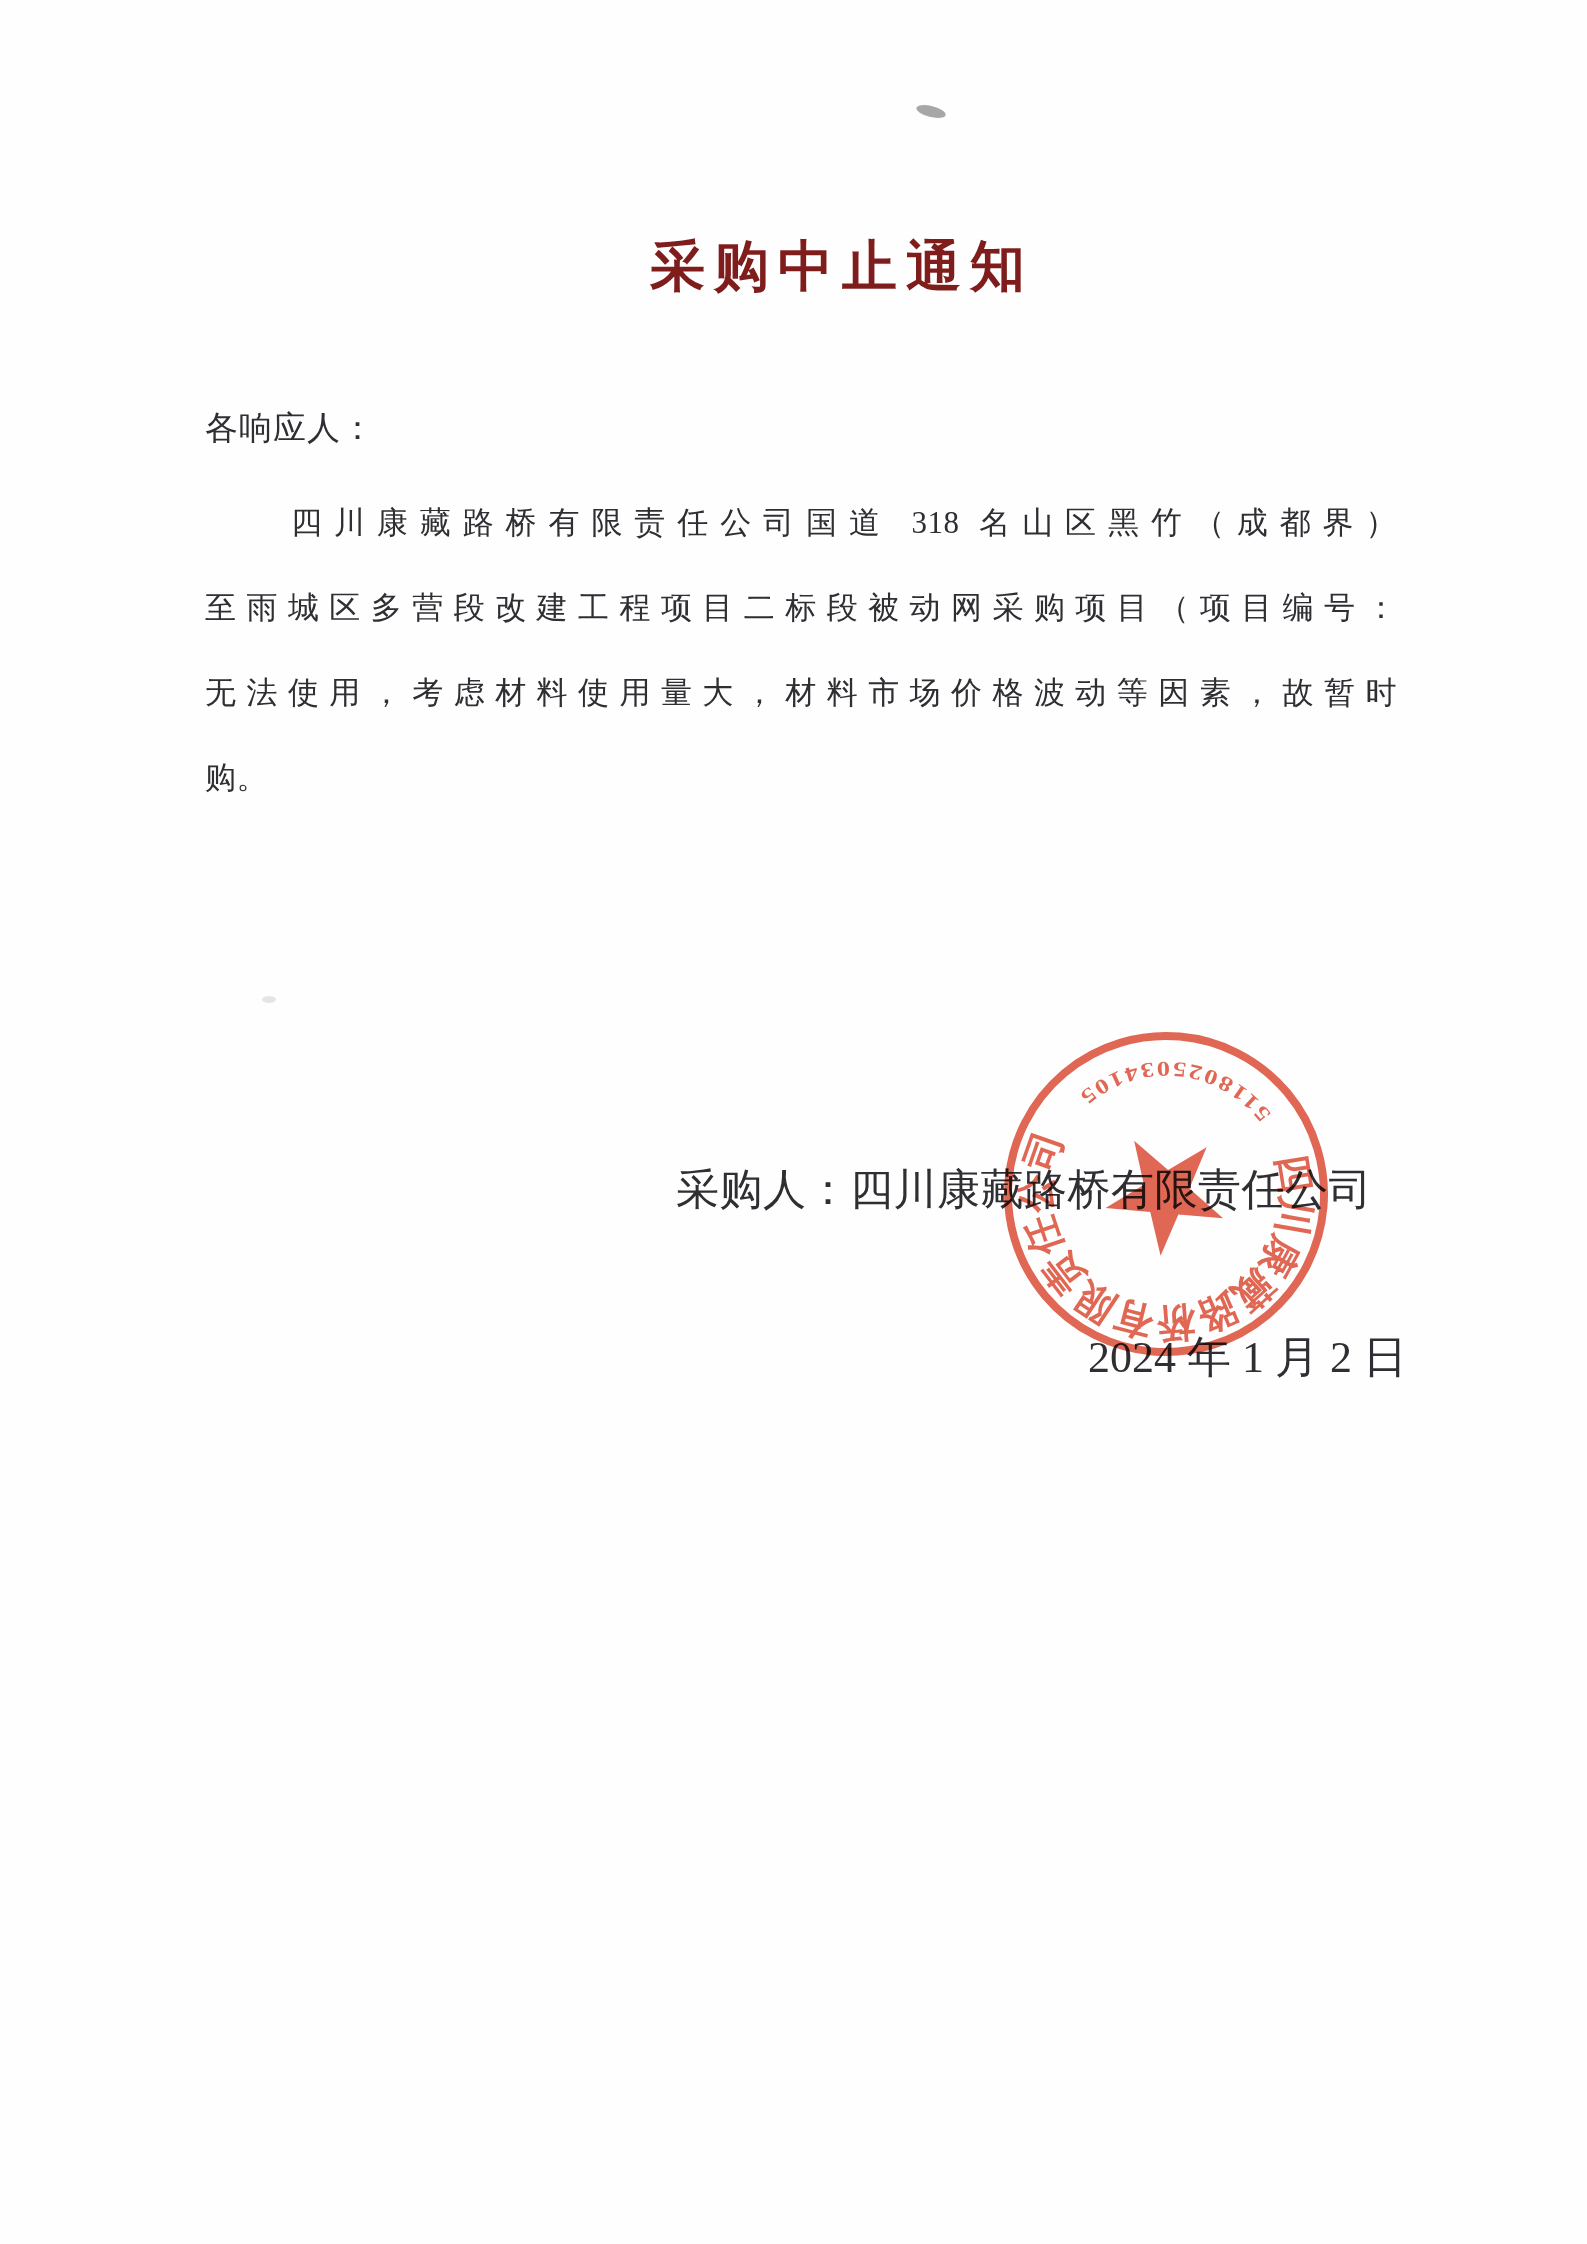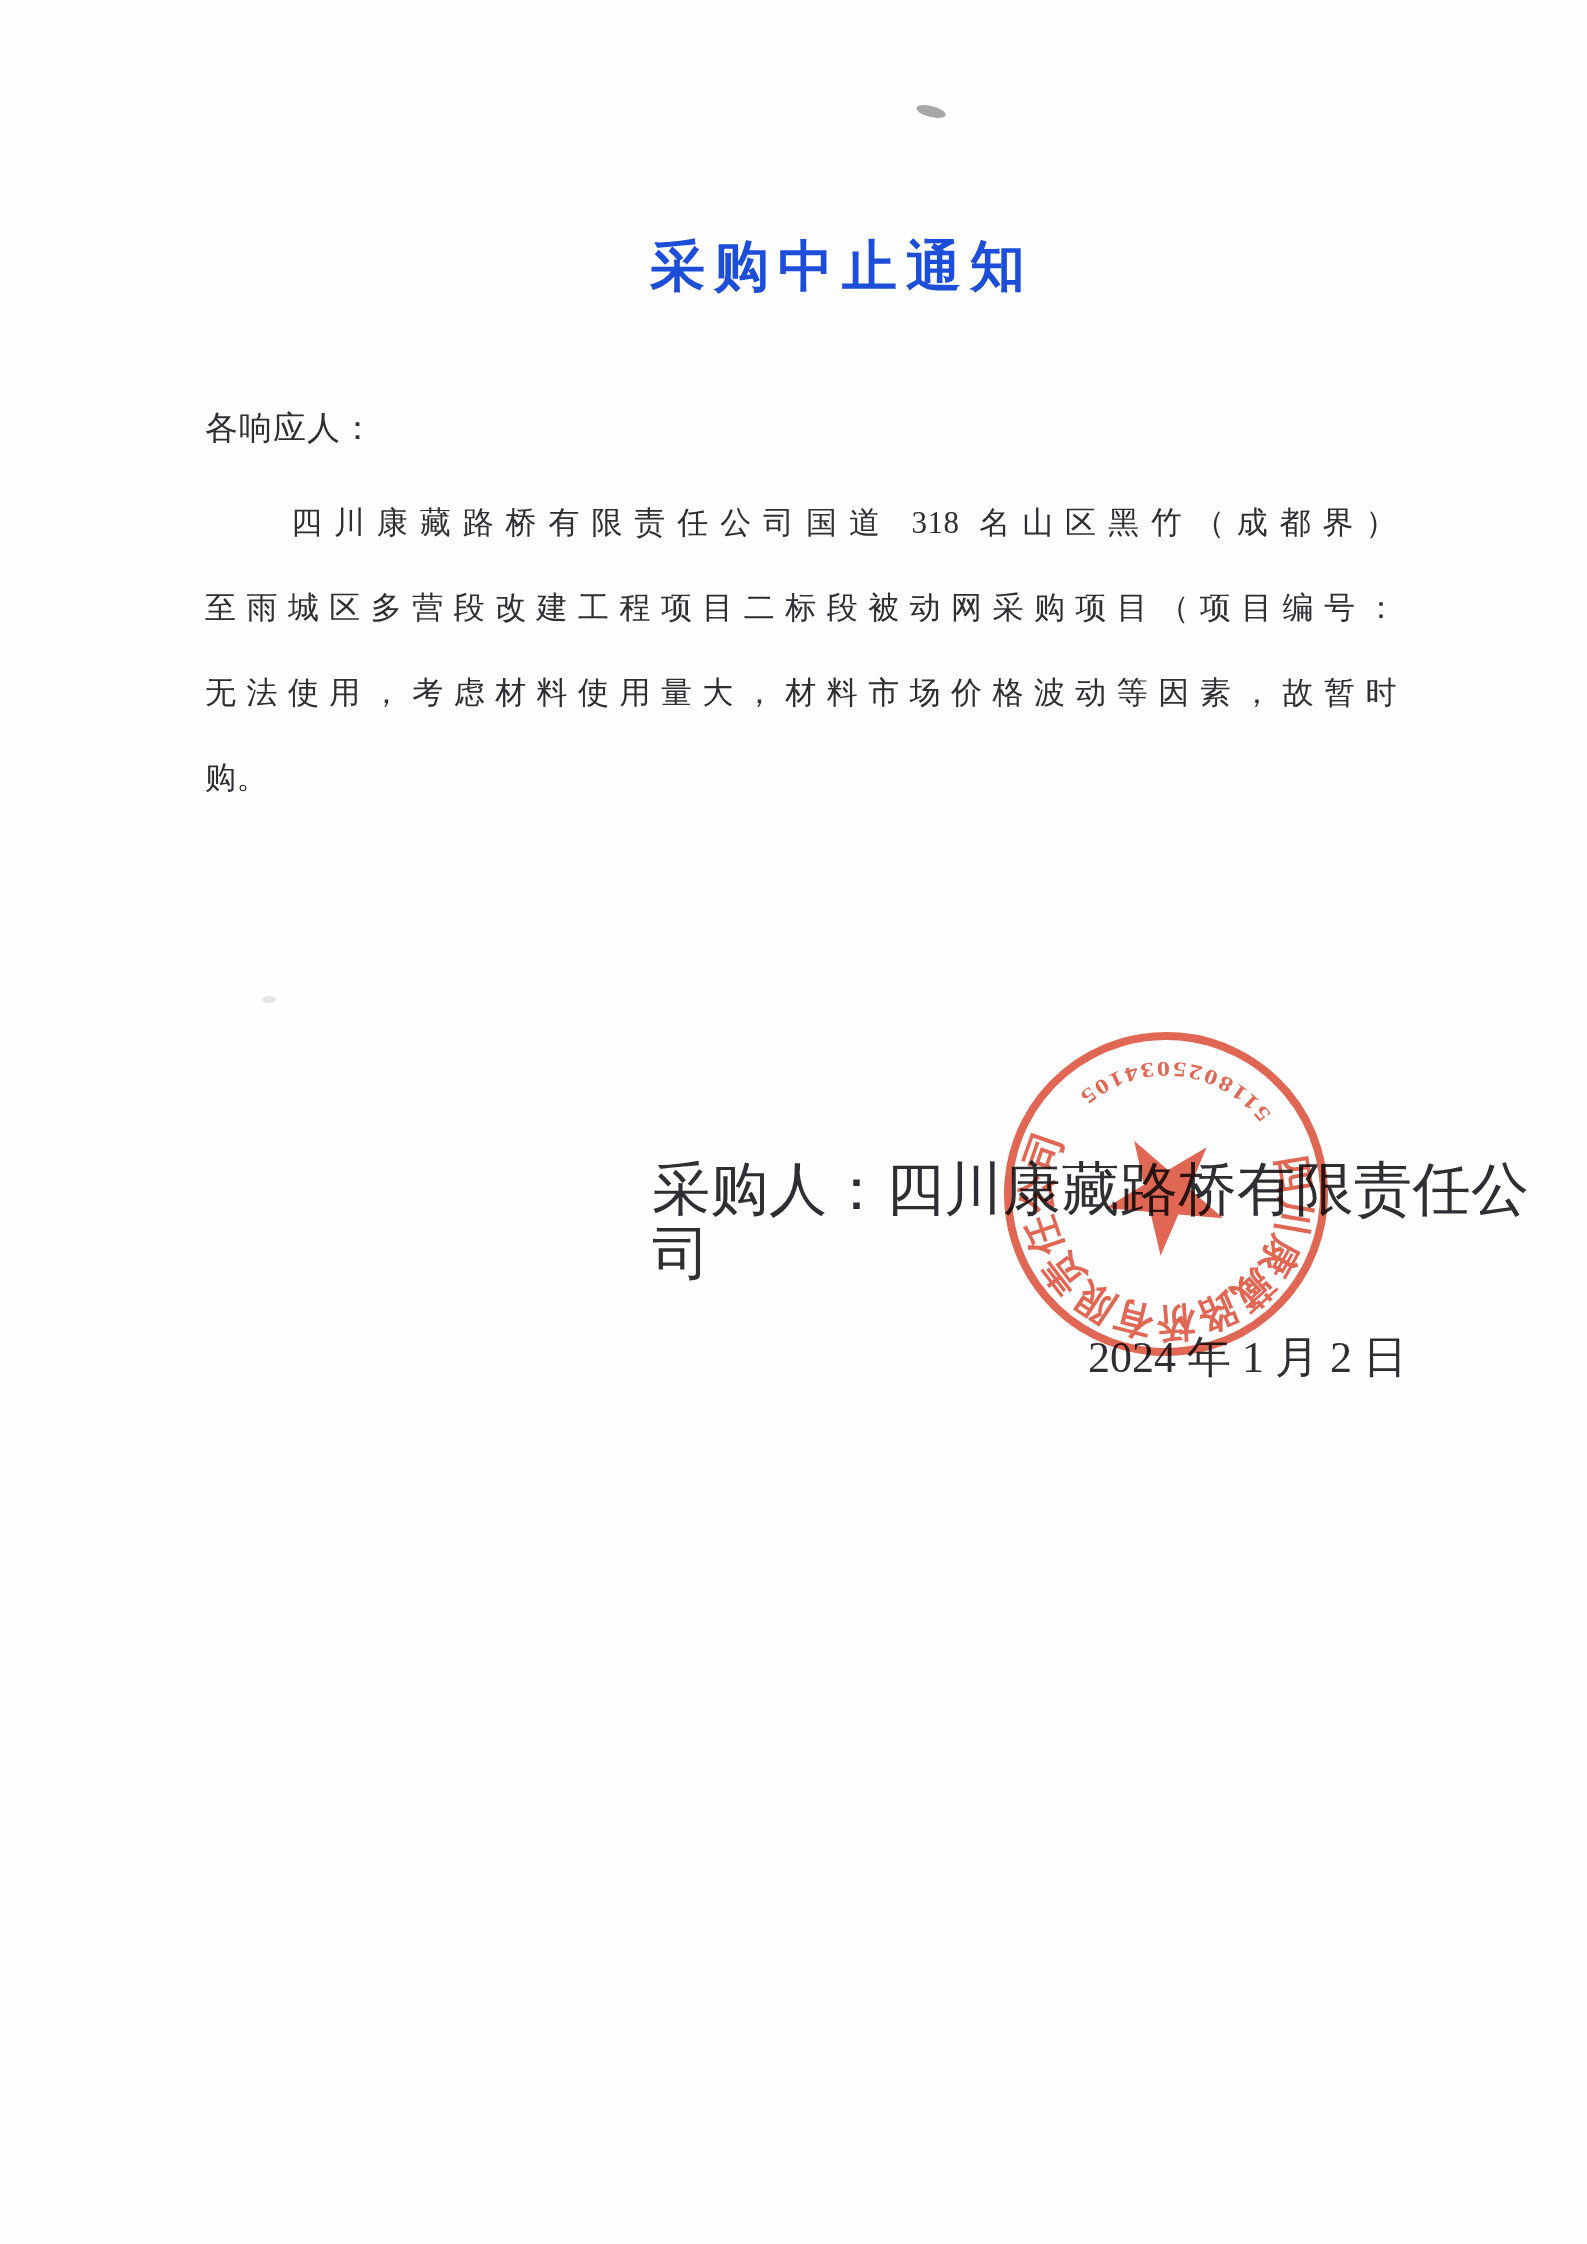--- a/index.html
+++ b/index.html
@@ -16,21 +16,21 @@
   .title {
     position: absolute;
     top: 230px;
     left: 0;
     width: 100%;
     padding-left: 97px;       
     text-align: center;
     font-size: 55px;
     font-weight: 700;
     letter-spacing: 9px;
-    color: #1d4ed8;
+    color: #7f1d1d;
   }
   .salutation {
     position: absolute;
     top: 398px;
     left: 205px;
     font-size: 33px;
     line-height: 60px;
     letter-spacing: 1px;
   }
   .body-block {
@@ -45,22 +45,22 @@
   .body-line {
     text-align: justify;
     text-align-last: justify;
     white-space: nowrap;
   }
   .body-line.first { padding-left: 86px; }
   .body-line.last  { text-align-last: left; white-space: normal; }
   .buyer-line {
     position: absolute;
     top: 1158px;
-    left: 652px;
-    font-size: 58px;
+    left: 676px;
+    font-size: 43px;
     line-height: 64px;
     letter-spacing: 0.5px;
   }
   .date-line {
     position: absolute;
     top: 1326px;
     left: 1088px;
     font-size: 44px;
     line-height: 64px;
   }

